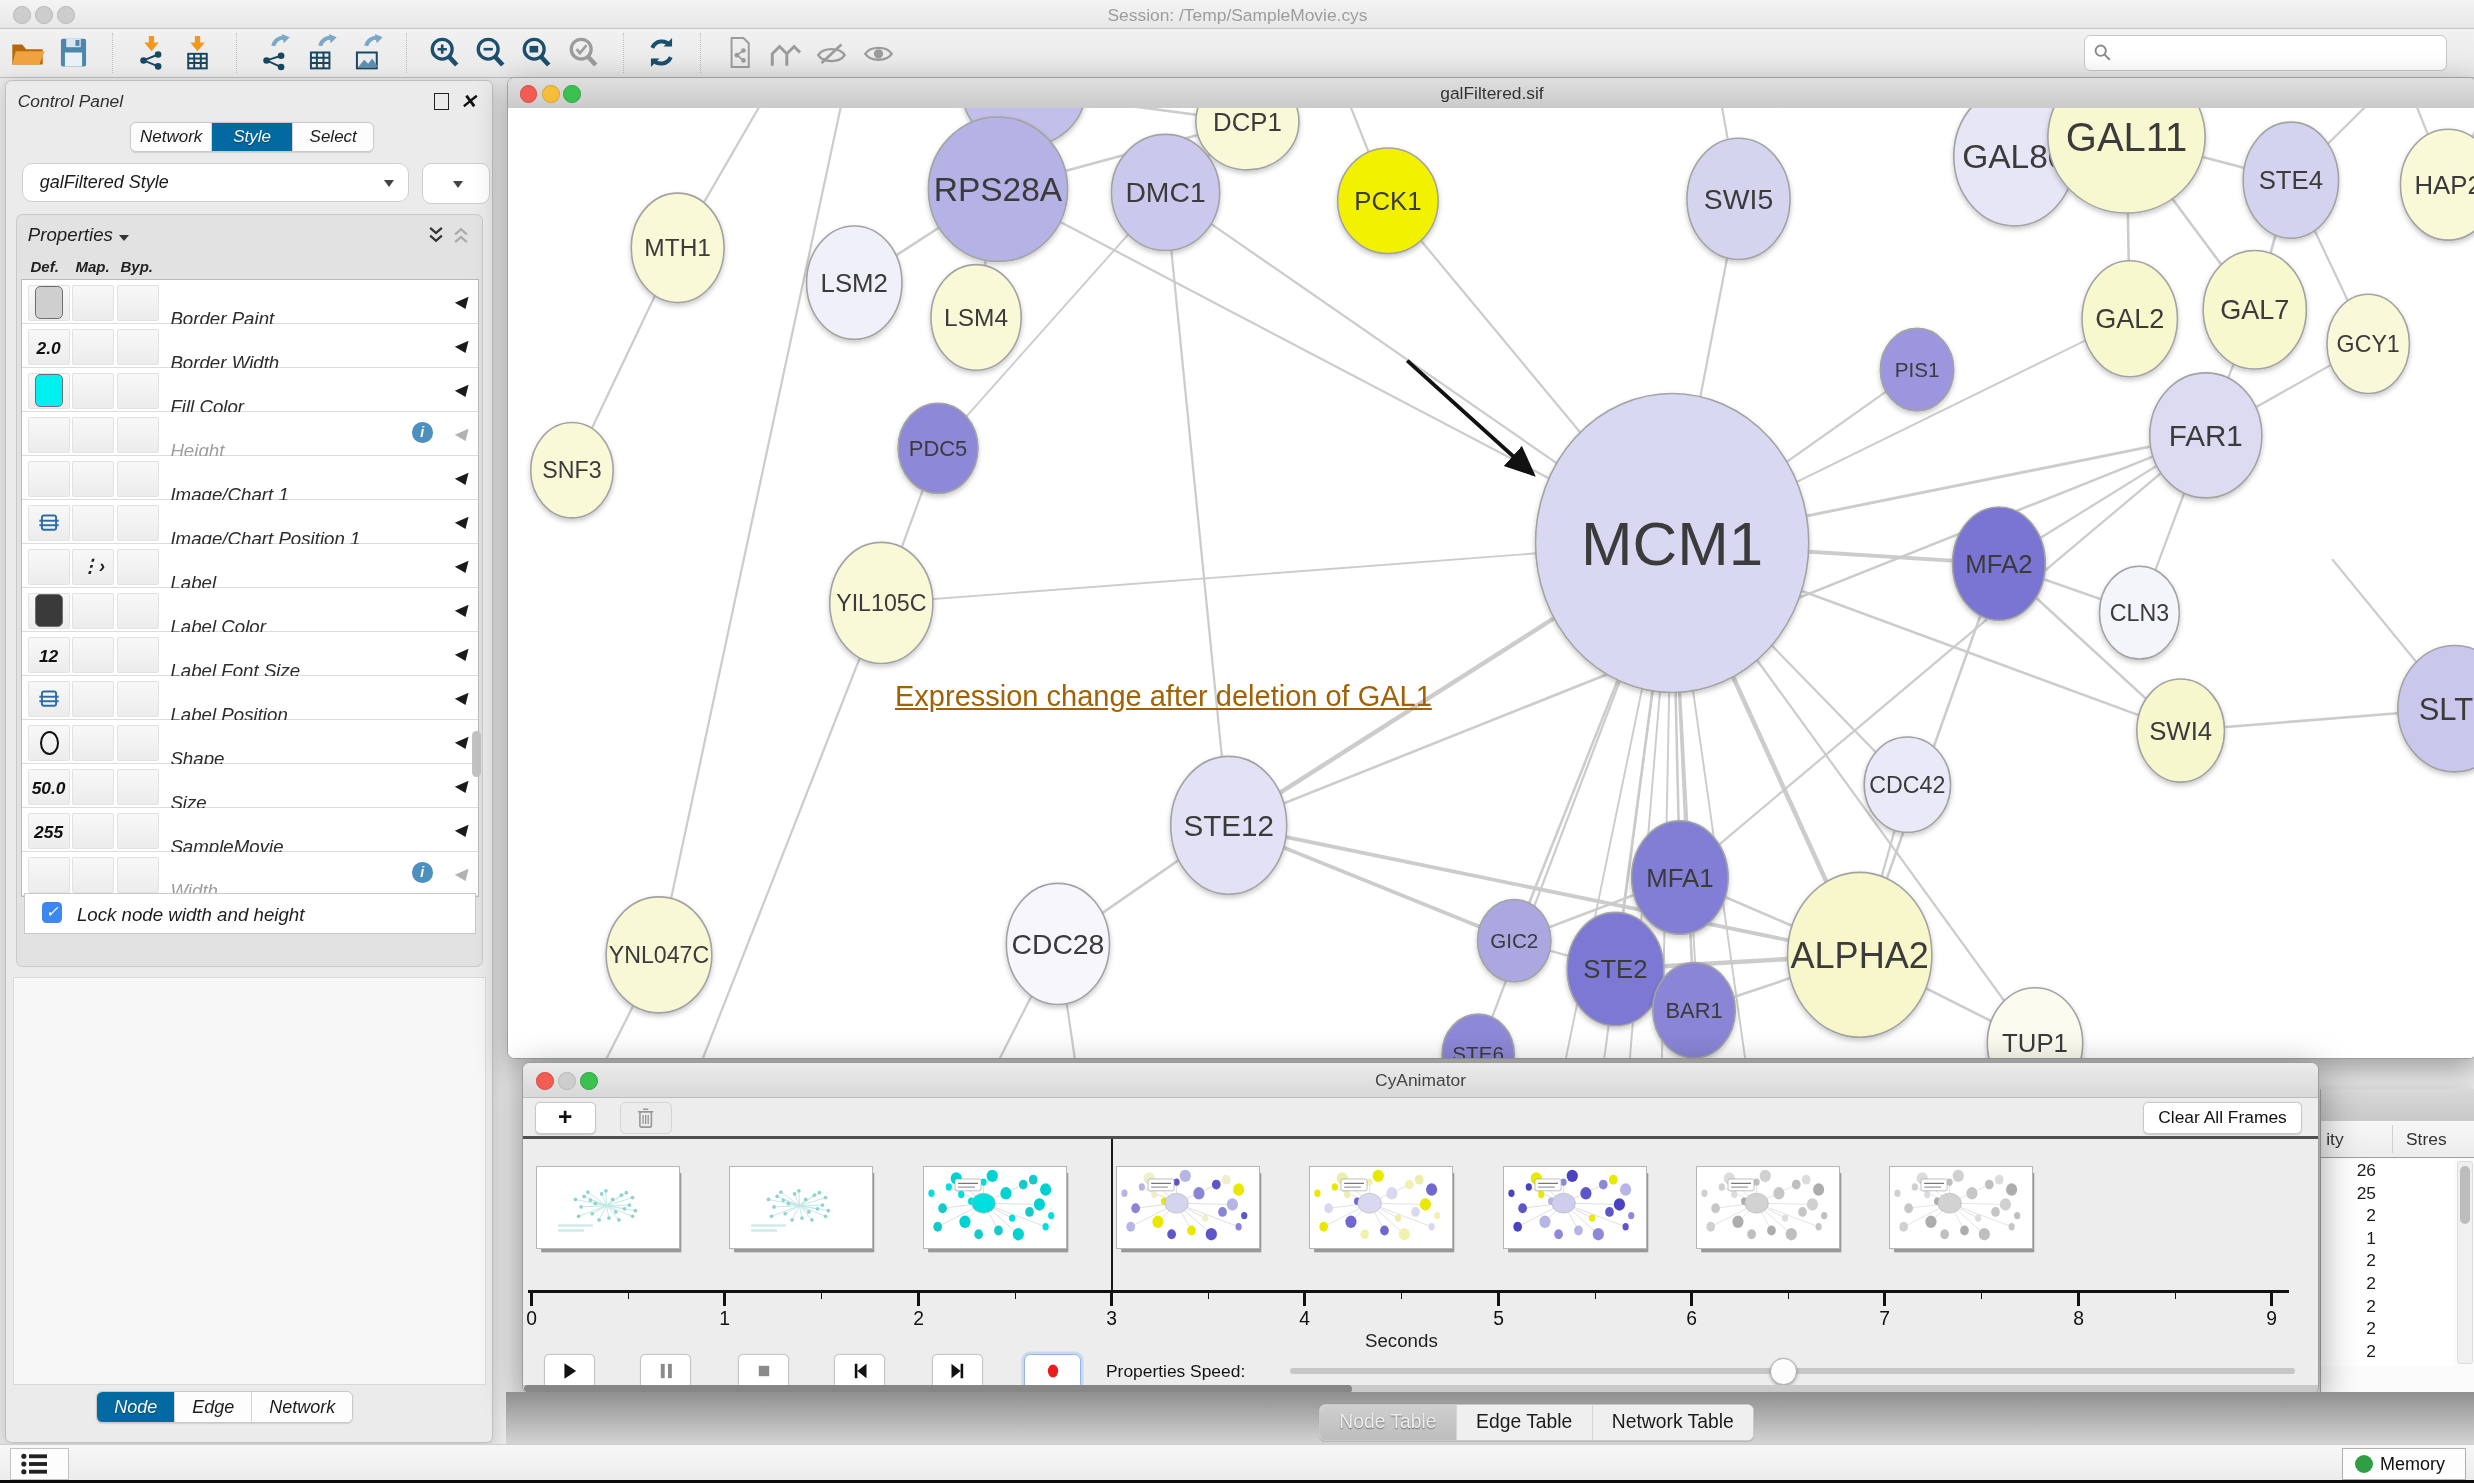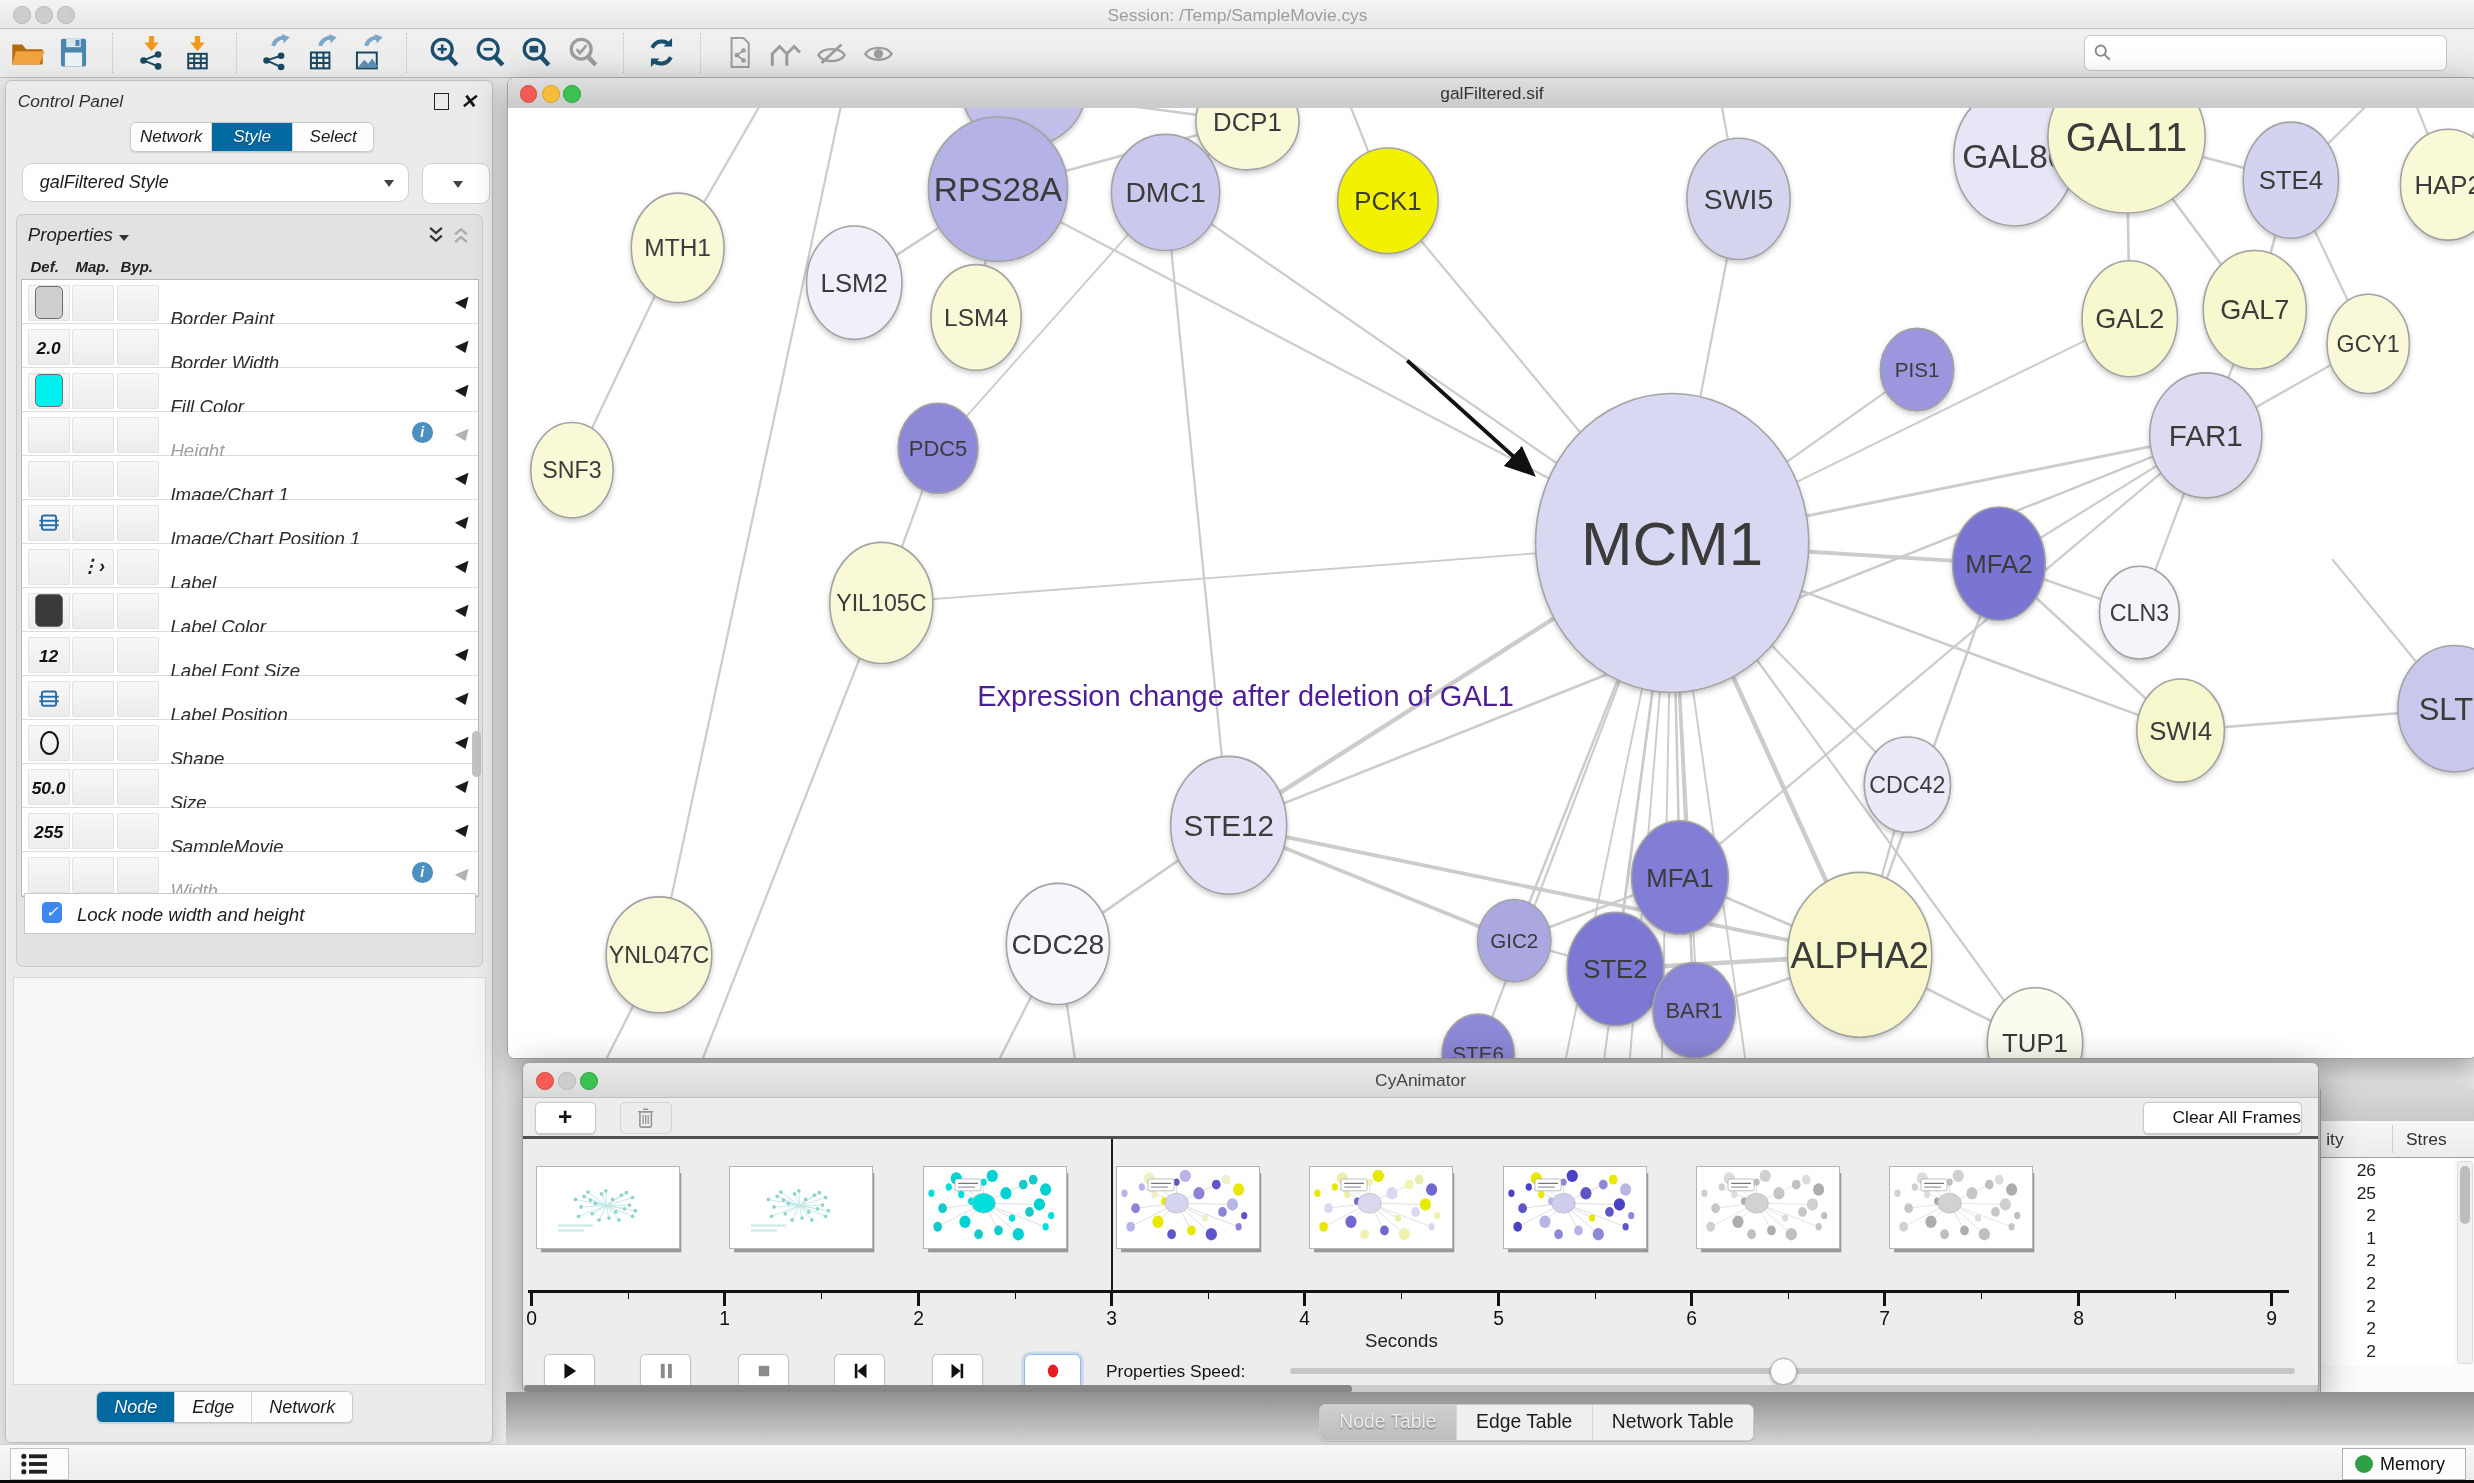--- a/index.html
+++ b/index.html
@@ -60,28 +60,28 @@
   .cp-bottom-tabs .tab{font-size:18px;padding:0 17px;}
   
   .netwin{position:absolute;left:507px;top:77px;width:1968px;height:980px;border-radius:7.7px;box-shadow:0 9px 32px rgba(0,0,0,.35);overflow:hidden;border:0.6px solid #9e9e9e;background:#fff;}
   .net-titlebar{position:absolute;left:0;top:0;right:0;height:30px;background:linear-gradient(#dfdfdf,#cacaca);border-bottom:0.6px solid #a8a8a8;}
   .net-titlebar .title{position:absolute;left:0;right:0;top:5.2px;text-align:center;font-size:17.4px;color:#333;}
   .net-canvas{position:absolute;left:0;top:30px;right:0;bottom:0;background:#fff;}
   .net-canvas svg{position:absolute;left:0;top:0;}
   .anno{position:absolute;left:520px;top:227px;width:374px;height:122px;background:#fff;border:3.9px solid #0d0d0d;border-radius:15.5px;padding:9px 17px;box-sizing:border-box;}
   .anno-title{font-size:22.6px;font-weight:bold;color:#0b0b0b;margin-bottom:6.4px;}
   .anno-link{font-size:20px;color:#2b2bdd;line-height:28px;}
-  .caption{position:absolute;left:387px;top:572px;width:619px;text-align:right;font-size:29px;color:#4c1d95;}
+  .caption{position:absolute;left:387px;top:572px;width:619px;text-align:left;font-size:29px;color:#a16207;text-decoration:underline;}
   
   .cywin{position:absolute;left:522px;top:1062px;width:1795px;height:330px;background:#ededed;border-radius:7.7px;border:0.6px solid #9c9c9c;box-shadow:0 10.3px 39px rgba(0,0,0,.4);overflow:hidden;}
   .cy-titlebar{position:absolute;left:0;top:0;right:0;height:34px;background:linear-gradient(#ebebeb,#d8d8d8);border-bottom:0.6px solid #bdbdbd;}
   .cy-titlebar .title{position:absolute;left:0;right:0;top:7px;text-align:center;font-size:17.4px;color:#444;}
   .cy-add{position:absolute;left:11.6px;top:39px;width:59px;height:30px;background:#fff;border:0.6px solid #c9c9c9;border-radius:5.2px;font-size:24.5px;font-weight:bold;text-align:center;line-height:27px;color:#111;box-shadow:0 0.6px 1.3px rgba(0,0,0,.15);}
   .cy-trash{position:absolute;left:97px;top:39px;width:50px;height:30px;background:#ececec;border:0.6px solid #d4d4d4;border-radius:5.2px;text-align:center;}
-  .cy-clear{position:absolute;left:1620px;top:39px;width:157px;height:30px;background:#fff;border:0.6px solid #c9c9c9;border-radius:5.2px;font-size:17.4px;text-align:right;line-height:28px;color:#111;box-shadow:0 0.6px 1.3px rgba(0,0,0,.15);}
+  .cy-clear{position:absolute;left:1620px;top:39px;width:157px;height:30px;background:#fff;border:0.6px solid #c9c9c9;border-radius:5.2px;font-size:17.4px;text-align:center;line-height:28px;color:#111;box-shadow:0 0.6px 1.3px rgba(0,0,0,.15);}
   .cy-sep{position:absolute;left:0;right:0;top:73px;height:2.6px;background:#4f4f4f;}
   .thumb{position:absolute;top:103px;width:142px;height:81px;background:#fff;border:1.3px solid #b6b6b6;box-shadow:3.2px 5.2px 0 -1.9px #999;}
   .playhead{position:absolute;top:76px;width:1.9px;height:153px;background:#1a1a1a;}
   .axisline{position:absolute;left:5.2px;top:227px;width:1761px;height:2.6px;background:#111;}
   .tickM{position:absolute;top:227px;width:2.6px;height:15.5px;background:#111;}
   .tickm{position:absolute;top:227px;width:1.3px;height:9px;background:#111;}
   .ticknum{position:absolute;top:245px;width:39px;text-align:center;font-size:19.3px;color:#111;}
   .secs{position:absolute;left:8.4px;top:267px;width:1740px;text-align:center;font-size:18.7px;color:#222;}
   .tbtn{position:absolute;top:291px;width:49px;height:34px;background:#fff;border:0.6px solid #c4c4c4;border-radius:5.2px;box-shadow:0 0.6px 1.3px rgba(0,0,0,.15);text-align:center;}
   .tbtn svg{margin-top:3.2px;}

